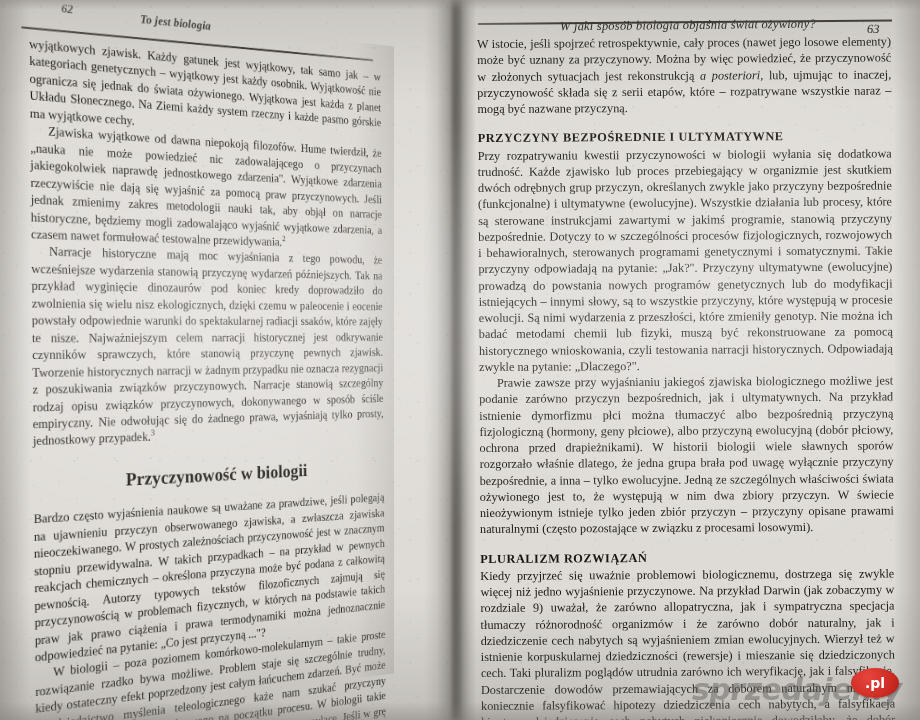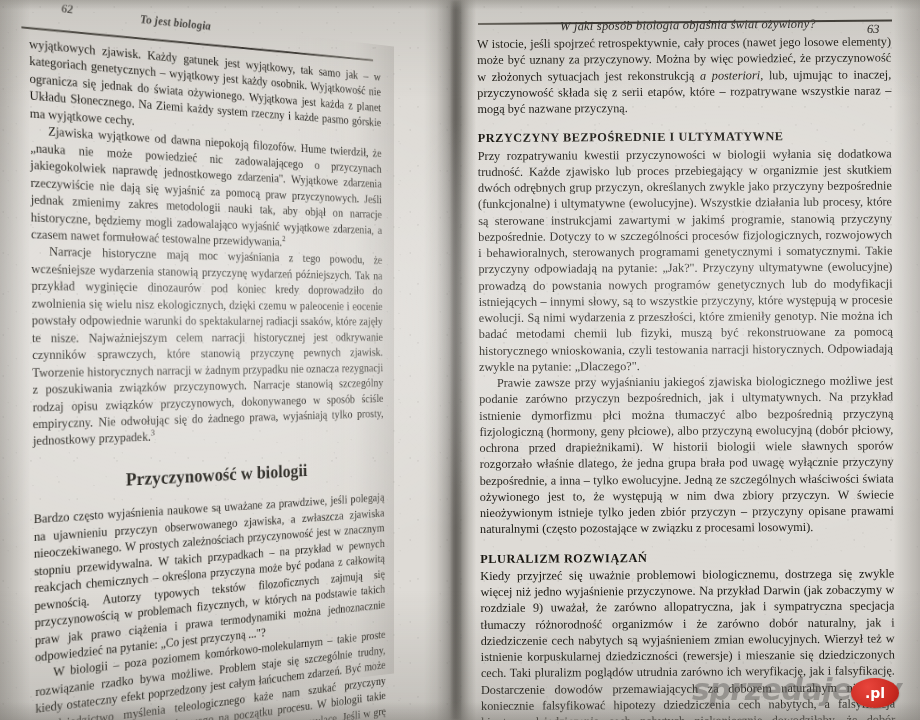--- a/index.html
+++ b/index.html
@@ -239,21 +239,21 @@
     font-style: italic;
     font-weight: 700;
     font-size: 30px;
     letter-spacing: -0.5px;
     color: rgba(92,90,88,0.46);
     white-space: nowrap;
   }
   .wm-badge {
     position: absolute;
     right: 8px;
-    top: 12px;
+    top: 2px;
     width: 48px;
     height: 30px;
     border-radius: 50%;
     background: radial-gradient(circle at 35% 30%, #e8453c, #c8281f 70%, #a81c15);
     box-shadow: 0 1px 2px rgba(0,0,0,.35);
   }
   .wm-badge span {
     position: absolute;
     inset: 0;
     display: flex;

